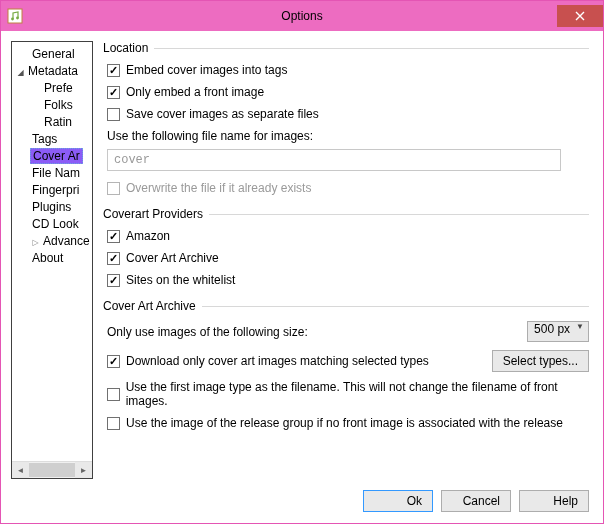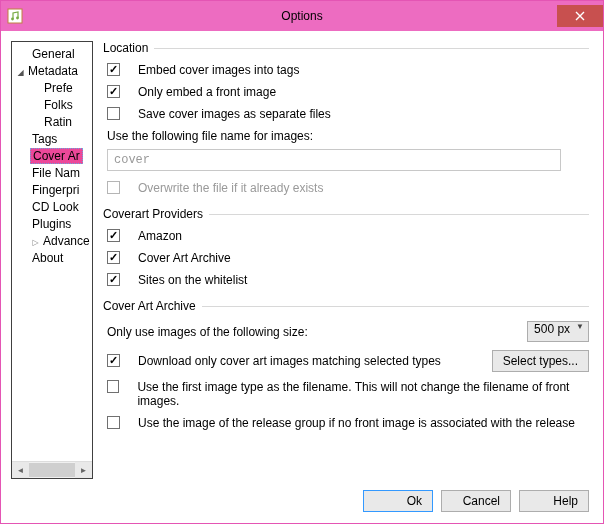--- a/index.html
+++ b/index.html
@@ -82,21 +82,21 @@
   color: #555;
   font-size: 10px;
   vertical-align: middle;
 }
 .tree .expander.open::before { content: "◢"; font-size:8px; color:#555;}
 .tree .expander.closed::before { content: "▷"; font-size:8px; color:#888;}
 .tree .row.sel {
   background: #fff;
 }
 .tree .row.sel .label-span {
-  background: #ec4899;
+  background: #8b5cf6;
   border: 1px dotted #6aa9e0;
   padding: 0 2px;
   display:inline-block;
   line-height:14px;
 }
 .tree .label-span { padding:0 2px; }
 .watermark {
   position: absolute;
   left: 4px; bottom: 22px;
   transform: rotate(-90deg);
@@ -133,24 +133,23 @@
   display: flex; align-items: center;
   font-size: 12px;
   color: #000;
   margin-bottom: 8px;
 }
 .group-header .ghlabel { padding-right: 6px; }
 .group-header .ghline {
   flex: 1; height: 1px; background: #d8d8d8;
 }
 .row-item {
-  display: flex; 
+  display: flex; align-items: center;
   margin: 4px 0 8px 4px;
   font-size: 12px;
-  gap: 12px;
 }
 .row-item .cb {
   width: 13px; height:13px;
   border: 1px solid #707070;
   background: #fff;
   margin-right: 6px;
   display:flex; align-items:center; justify-content:center;
   font-size:11px; line-height:11px;
   color:#000;
 }
@@ -229,22 +228,22 @@
       <div class="tree" id="tree">
           <div class="row lvl1"><span class="label-span">General</span></div>
           <div class="row lvl0"><span class="expander open"></span><span class="label-span">Metadata</span></div>
           <div class="row lvl2"><span class="label-span">Prefe</span></div>
           <div class="row lvl2"><span class="label-span">Folks</span></div>
           <div class="row lvl2"><span class="label-span">Ratin</span></div>
           <div class="row lvl1"><span class="label-span">Tags</span></div>
           <div class="row lvl1 sel"><span class="label-span">Cover Ar</span></div>
           <div class="row lvl1"><span class="label-span">File Nam</span></div>
           <div class="row lvl1"><span class="label-span">Fingerpri</span></div>
+          <div class="row lvl1"><span class="label-span">Plugins</span></div>
           <div class="row lvl1"><span class="label-span">CD Look</span></div>
-          <div class="row lvl1"><span class="label-span">Plugins</span></div>
           <div class="row lvl1"><span class="expander closed"></span><span class="label-span">Advance</span></div>
           <div class="row lvl1"><span class="label-span">About</span></div>
         </div>
       <div class="watermark">APPNEE.COM</div>
       <div class="hscroll">
         <div class="btn">◄</div>
         <div class="track">
             <div class="thumb"></div>
           </div>
         <div class="btn">►</div>

